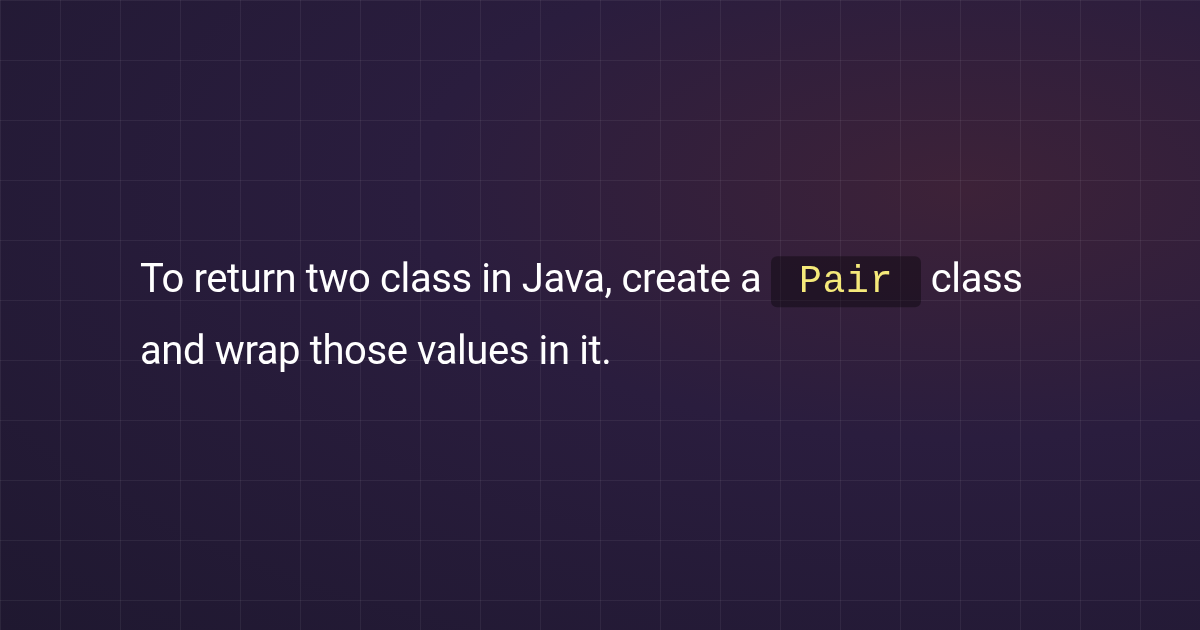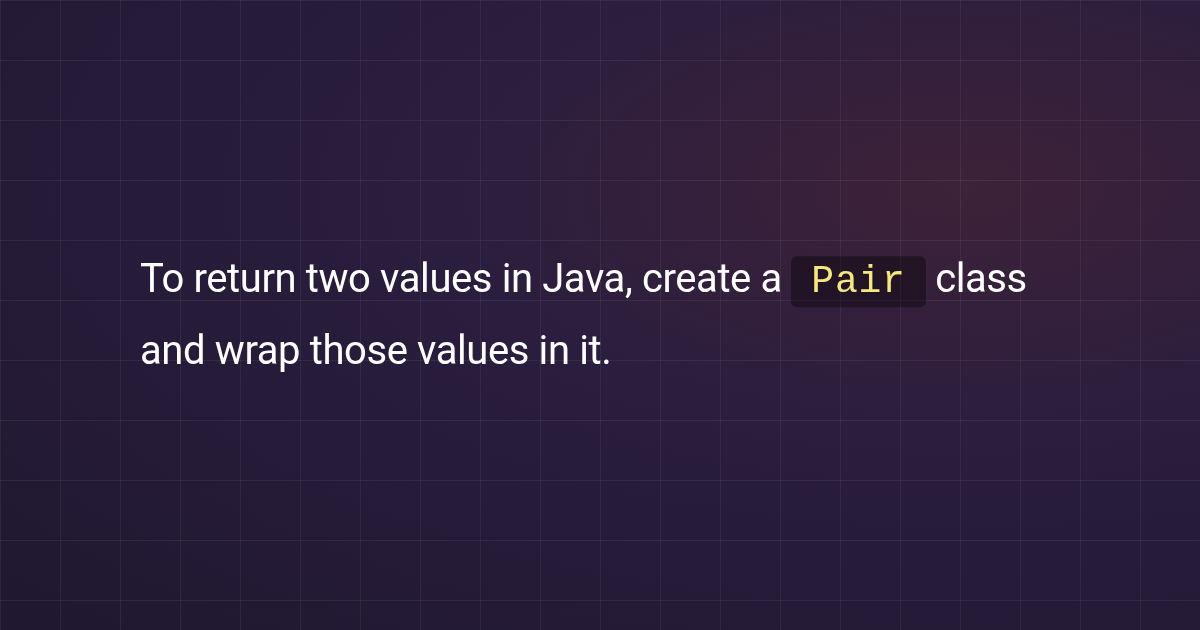--- a/index.html
+++ b/index.html
@@ -39,28 +39,28 @@
       color: #ffffff;
       font-size: 40px;
       line-height: 1.75;
       font-weight: 400;
       letter-spacing: -0.01em;
     }
     .code-inline {
       font-family: "SF Mono", "Menlo", "Monaco", "Consolas", "Courier New", monospace;
       background: rgba(0, 0, 0, 0.35);
       color: #f5e97a;
-      padding: 4px 20px;
+      padding: 4px 28px;
       border-radius: 6px;
       font-size: 38px;
       letter-spacing: 0.02em;
     }
   </style>
 </head>
 <body>
 
 <div class="grid-overlay"></div>
 
 <div class="content">
   <p class="main-text">
-    <span>To return two values in Java, create a </span><span class="code-inline">Pair</span><span> class and wrap those values in it.</span>
+    <span>To return two class in Java, create a </span><span class="code-inline">Pair</span><span> class and wrap those values in it.</span>
   </p>
 </div>
 
 </body></html>

